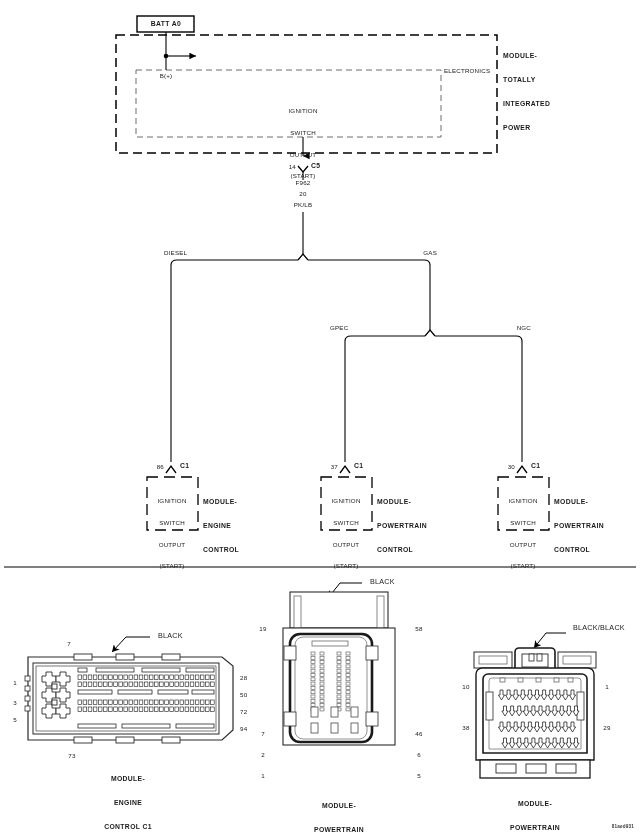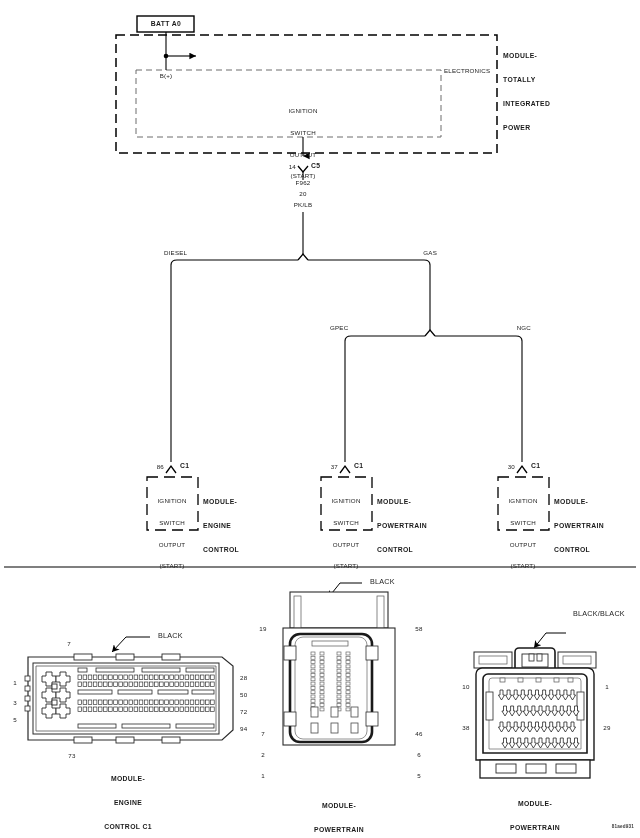--- a/index.html
+++ b/index.html
@@ -556,21 +556,21 @@
   <div class="lbl t6 ctr" style="left:419px; top:730px;">46</div>
   <div class="lbl t6 ctr" style="left:419px; top:751px;">6</div>
   <div class="lbl t6 ctr" style="left:419px; top:772px;">5</div>
   <div class="lbl t65 bold ctr" style="left:339px; top:786px; text-align:center;">
     <span class="stack">MODULE-</span>
     <span class="stack">POWERTRAIN</span>
     
     
   </div>
 
-  <div class="lbl t7" style="left:573px; top:610px;text-align:right;">BLACK/BLACK</div>
+  <div class="lbl t7" style="left:573px; top:624px;text-align:right;">BLACK/BLACK</div>
   <div class="lbl t6 ctr" style="left:466px; top:683px;">10</div>
   <div class="lbl t6 ctr" style="left:466px; top:724px;">38</div>
   <div class="lbl t6 ctr" style="left:607px; top:683px;">1</div>
   <div class="lbl t6 ctr" style="left:607px; top:724px;">29</div>
   <div class="lbl t65 bold ctr" style="left:535px; top:784px; text-align:center;">
     <span class="stack">MODULE-</span>
     <span class="stack">POWERTRAIN</span>
     
     
   </div>

